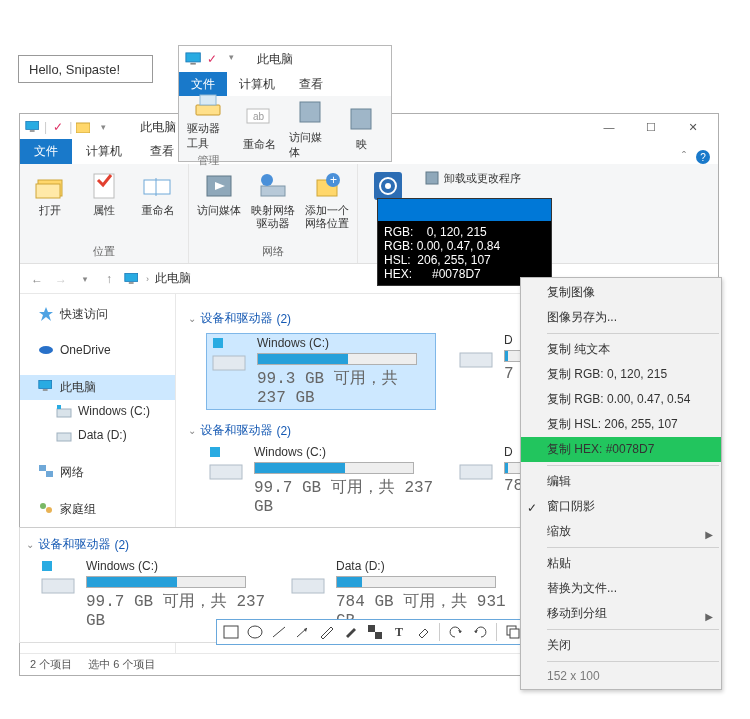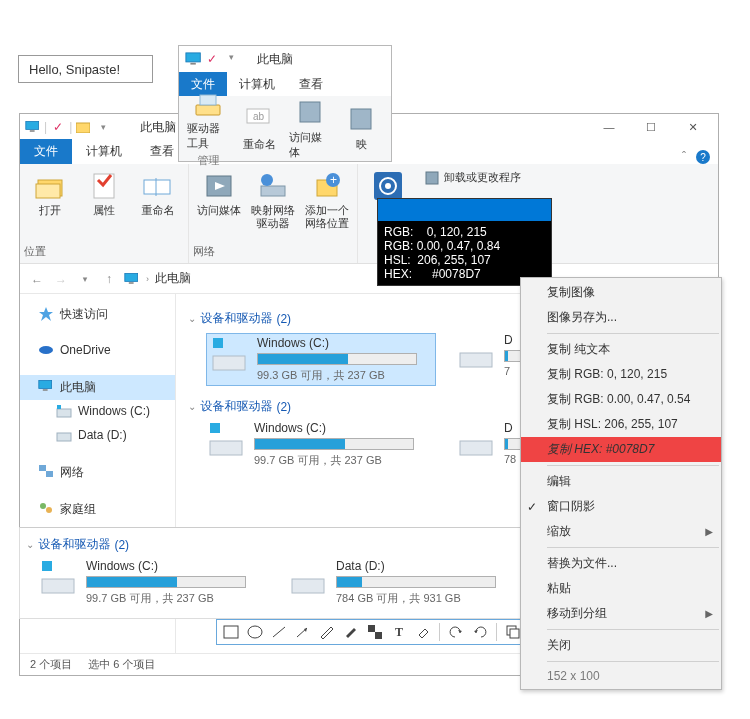--- a/index.html
+++ b/index.html
@@ -29,23 +29,23 @@
 .main-window .tabs .tab { padding: 4px 14px; font-size: 12px; }
 .main-window .tabs .tab.active { background: #1979ca; color: #fff; }
 .main-window .tabs .help { margin-left: auto; padding-right: 8px; color: #1979ca; display: flex; align-items: center; gap: 10px; }
 .help-q { width: 14px; height: 14px; border-radius: 50%; background: #1979ca; color: #fff; font-size: 10px; display: flex; align-items: center; justify-content: center; }
 
 .ribbon-main { background: #f5f6f7; border-bottom: 1px solid #e0e0e0; height: 100px; display: flex; }
 .ribbon-group { display: flex; flex-direction: column; padding: 2px 4px; border-right: 1px solid #e5e5e5; }
 .ribbon-group .buttons { display: flex; gap: 2px; flex: 1; }
 .ribbon-group .rbtn { display: flex; flex-direction: column; align-items: center; justify-content: flex-start; width: 52px; padding: 4px 2px; font-size: 11px; text-align: center; line-height: 1.2; gap: 2px; }
 .ribbon-group .rbtn .ico { width: 32px; height: 32px; display: flex; align-items: center; justify-content: center; }
-.ribbon-group .group-label { font-size: 11px; color: #666; padding: 2px 0; }
+.ribbon-group .group-label { text-align: center; font-size: 11px; color: #666; padding: 2px 0; }
 .ribbon-side { display: flex; flex-direction: column; padding: 4px 8px; font-size: 11px; gap: 4px; }
-.ribbon-side .side-item { display: flex; align-items: flex-start; gap: 4px; }
+.ribbon-side .side-item { display: flex; align-items: center; gap: 4px; }
 
 .addr-bar { height: 30px; display: flex; align-items: center; padding: 0 8px; gap: 6px; border-bottom: 1px solid #e8e8e8; font-size: 12px; }
 .addr-bar .nav-btn { width: 18px; height: 18px; color: #888; display: flex; align-items: center; justify-content: center; }
 
 .content-area { display: flex; height: calc(100% - 26px - 24px - 100px - 30px - 22px); }
 .sidebar { width: 156px; border-right: 1px solid #e8e8e8; padding: 8px 0; overflow: hidden; }
 .sidebar .nav-item { display: flex; align-items: flex-start; gap: 6px; padding: 4px 10px 4px 18px; font-size: 12px; white-space: nowrap; }
 .sidebar .nav-item.selected { background: #cde8ff; }
 .sidebar .nav-item.child { padding-left: 36px; }
 .sidebar .nav-item .icon { width: 16px; height: 16px; flex-shrink: 0; }
@@ -57,39 +57,39 @@
 .section-header .section-title { color: #1559b3; }
 .section-header .section-count { color: #1559b3; }
 
 .drive-row { display: flex; gap: 20px; margin: 6px 0 12px 18px; }
 .drive { display: flex; gap: 8px; width: 230px; }
 .drive.selected { border: 1px solid #7fb7e8; background: #cde8ff; padding: 2px; }
 .drive .drive-icon { width: 40px; height: 40px; flex-shrink: 0; }
 .drive .drive-info { flex: 1; font-size: 12px; }
 .drive .drive-bar { width: 160px; height: 12px; border: 1px solid #b0b0b0; background: #eee; margin: 3px 0; position: relative; }
 .drive .drive-bar .fill { height: 100%; background: #26a0da; }
-.drive .drive-meta { font-size: 11px; color: #666; }
+.drive .drive-meta { font-size: 16px; color: #666; font-family: Liberation Mono, monospace; }
 
 .status-bar { height: 22px; border-top: 1px solid #e8e8e8; display: flex; align-items: center; padding: 0 10px; font-size: 11px; color: #555; gap: 16px; }
 
 
 .devices-strip { position: absolute; left: 19px; top: 527px; width: 520px; background: #fff; border: 1px solid #ddd; border-top: 1px solid #ccc; z-index: 3; padding: 2px 0 0; }
 
 .toolbar-strip { position: absolute; left: 216px; top: 619px; width: 320px; height: 26px; border: 1px solid #69a8dc; background: #fff; z-index: 4; display: flex; align-items: center; padding: 0 4px; gap: 4px; }
 .toolbar-strip .tool { width: 20px; height: 20px; display: flex; align-items: center; justify-content: center; color: #444; }
 .toolbar-strip .sep { width: 1px; height: 18px; background: #ccc; margin: 0 2px; }
 
 .color-tooltip { position: absolute; left: 377px; top: 198px; width: 175px; background: #000; color: #fff; font-family: Consolas, monospace; font-size: 12px; z-index: 5; border: 1px solid #333; }
 .color-tooltip .swatch { width: 100%; height: 22px; background: #0078D7; }
 .color-tooltip .lines { padding: 4px 6px; }
 .color-tooltip .lines div { white-space: pre; }
 
 .context-menu { position: absolute; left: 520px; top: 277px; width: 202px; background: #f2f2f2; border: 1px solid #b8b8b8; box-shadow: 1px 2px 4px rgba(0,0,0,.2); z-index: 6; padding: 2px 0; font-size: 12px; }
-.context-menu .item { display: flex; align-items: center; padding: 4px 8px 4px 26px; position: relative; white-space: nowrap; }
-.context-menu .item.highlighted { background: #ef4444; font-style: italic; }
+.context-menu .item { display: flex; align-items: flex-end; padding: 4px 8px 4px 26px; position: relative; white-space: nowrap; }
+.context-menu .item.highlighted { background: #22c55e; }
 .context-menu .item .check { position: absolute; left: 6px; color: #333; }
 .context-menu .item .arrow { margin-left: auto; color: #666; font-size: 10px; }
 .context-menu .separator { height: 1px; background: #d0d0d0; margin: 3px 2px 3px 26px; }
 .context-menu .dim { color: #7a7a7a; padding: 4px 8px 4px 26px; }
 
 
 svg { display: block; }
 .pc-icon { width: 16px; height: 14px; }
 </style>
 </head>
@@ -592,24 +592,24 @@
   <div class="item">
       <span class="check">✓</span>
       <span>窗口阴影</span>
     </div>
   <div class="item">
       <span>缩放</span>
       <span class="arrow">▶</span>
     </div>
   <div class="separator"></div>
   <div class="item">
+      <span>粘贴</span>
+    </div>
+  <div class="item">
       <span>替换为文件...</span>
-    </div>
-  <div class="item">
-      <span>粘贴</span>
     </div>
   <div class="item">
       <span>移动到分组</span>
       <span class="arrow">▶</span>
     </div>
   <div class="separator"></div>
   <div class="item">
       <span>关闭</span>
     </div>
   <div class="separator"></div>

